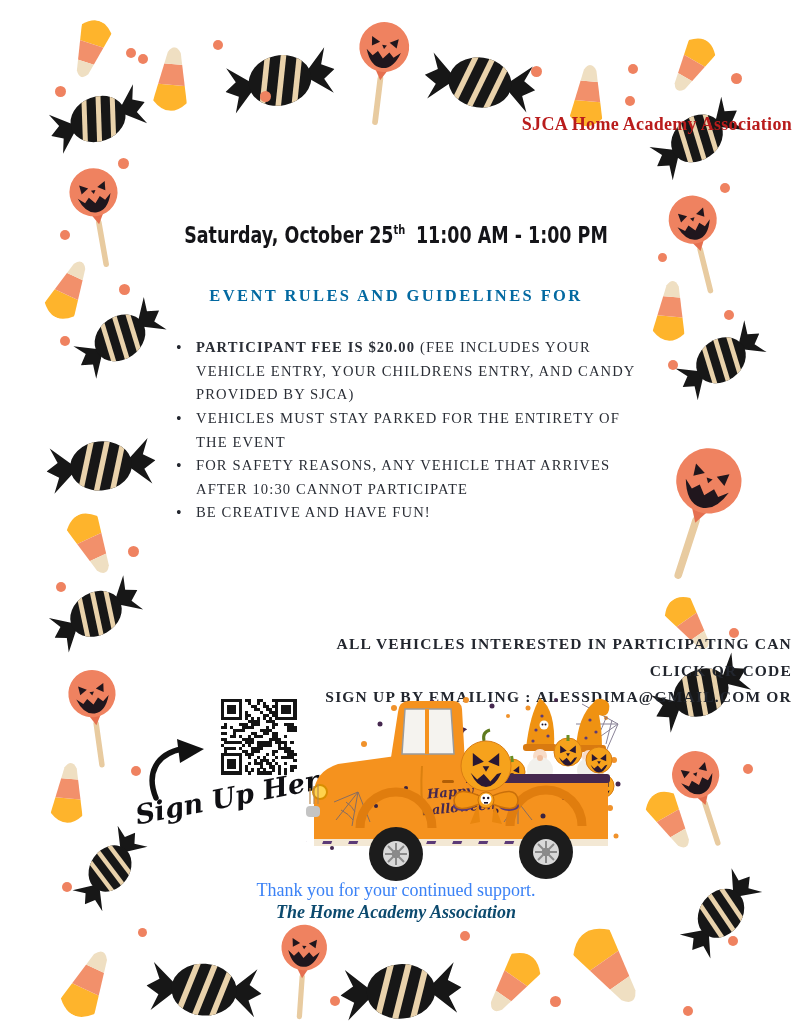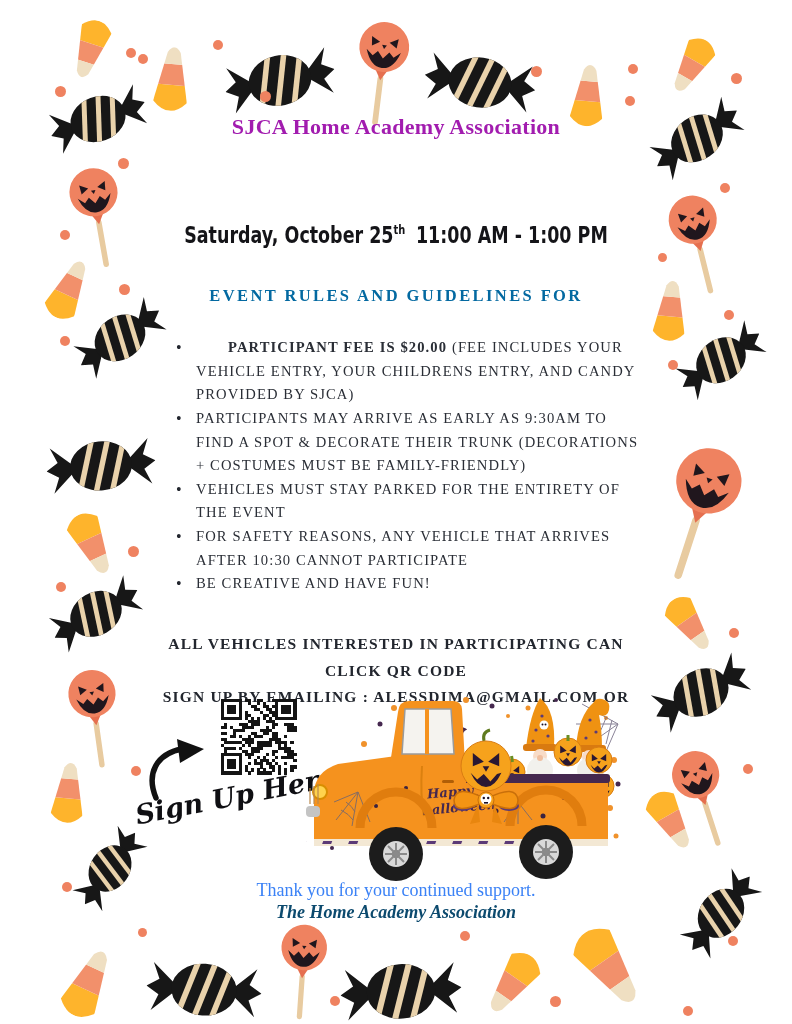--- a/index.html
+++ b/index.html
@@ -5,38 +5,38 @@
   html,body{margin:0;padding:0;background:#fff;}
   #flyer{position:relative;width:792px;height:1024px;background:#ffffff;overflow:hidden;
          font-family:"Liberation Serif",serif;}
   
   #deco-layer{position:absolute;inset:0;z-index:1;}
   .deco{position:absolute;pointer-events:none;}
   .deco svg{display:block;width:100%;height:100%;}
   .deco-dot{position:absolute;border-radius:50%;background:#EF8260;}
   
   .center{position:absolute;left:0;right:0;text-align:center;z-index:2;}
-  #org-name{top:114px;font-size:22px;font-weight:bold;color:#a21caf;letter-spacing:.3px;}
+  #org-name{top:114px;font-size:18px;font-weight:bold;color:#b91c1c;letter-spacing:.3px;text-align:right;}
   #event-title{top:144px;font-family:"DejaVu Sans",sans-serif;font-size:46px;font-weight:800;
                color:#0d0d10;letter-spacing:0px;}
   #event-title .lt{font-weight:400;}
   #date-line{top:222px;font-family:"DejaVu Sans",sans-serif;font-weight:bold;font-size:23px;
              color:#141418;transform:scaleX(.76);}
   #date-line sup{font-size:13px;}
   #date-line .gap{display:inline-block;width:14px;}
   #rules-heading{top:283px;font-weight:bold;font-size:16.5px;letter-spacing:2.4px;
                  color:#0369a1;line-height:1.55;}
   #rules-list{position:absolute;top:336px;left:174px;width:466px;margin:0;padding:0;
               list-style:none;font-size:14.6px;letter-spacing:1.1px;line-height:1.62;
               color:#2a2e36;z-index:2;}
   #rules-list li{position:relative;padding-left:22px;}
   #rules-list li::before{content:"\2022";position:absolute;left:2px;top:-1px;font-size:16px;color:#22262e;}
-  #rules-list .b{font-weight:bold;margin-left:32px;}
+  #rules-list .b{font-weight:bold;}
   #signup-text{top:631px;font-weight:bold;font-size:15.5px;letter-spacing:1.2px;
-               line-height:1.72;color:#22262e;}
+               line-height:1.72;color:#22262e;text-align:right;}
   #qr-code{position:absolute;left:216px;top:694px;width:85px;height:85px;z-index:3;cursor:pointer;}
   #signup-arrow{position:absolute;left:146px;top:738px;width:66px;height:64px;z-index:3;}
   #signup-script{position:absolute;left:134px;top:783px;width:175px;text-align:center;
                  font-family:"DejaVu Serif",serif;font-style:italic;font-weight:bold;
                  font-size:27px;color:#0f0f13;transform:rotate(-11deg);z-index:3;white-space:nowrap;}
   #truck-illustration{position:absolute;left:306px;top:696px;width:322px;height:192px;z-index:3;}
   #thanks-line{top:880px;font-size:18px;color:#3b82f6;}
   #script-org{top:902px;font-size:18px;font-weight:bold;font-style:italic;color:#0c4a6e;}
   .hidden-defs{position:absolute;width:0;height:0;overflow:hidden;}
 </style>
@@ -283,21 +283,20 @@
 
 
   <div class="center" id="date-line"><span>Saturday, October 25</span><sup>th</sup><span class="gap"></span><span>11:00 AM - 1:00 PM</span></div>
 
   <div class="center" id="rules-heading">
     <div>EVENT RULES AND GUIDELINES FOR</div>
   </div>
 
   <ul id="rules-list">
     <li><span class="b">PARTICIPANT FEE IS $20.00</span> <span>(FEE INCLUDES YOUR VEHICLE ENTRY, YOUR CHILDRENS ENTRY, AND CANDY PROVIDED BY SJCA)</span></li>
-    <li><span>PARTICIPANTS MAY ARRIVE AS EARLY AS 9:30AM TO FIND A SPOT &amp; DECORATE THEIR TRUNK (DECORATIONS + COSTUMES MUST BE FAMILY-FRIENDLY)</span></li>
     <li><span>VEHICLES MUST STAY PARKED FOR THE ENTIRETY OF THE EVENT</span></li>
     <li><span>FOR SAFETY REASONS, ANY VEHICLE THAT ARRIVES AFTER 10:30 CANNOT PARTICIPATE</span></li>
     <li><span>BE CREATIVE AND HAVE FUN!</span></li>
   </ul>
 
   <div class="center" id="signup-text">
     <div>ALL VEHICLES INTERESTED IN PARTICIPATING CAN</div>
     <div>CLICK QR CODE</div>
     <div><span>SIGN UP BY EMAILING : </span><span>ALESSDIMA@GMAIL.COM</span><span> OR</span></div>
   </div>

